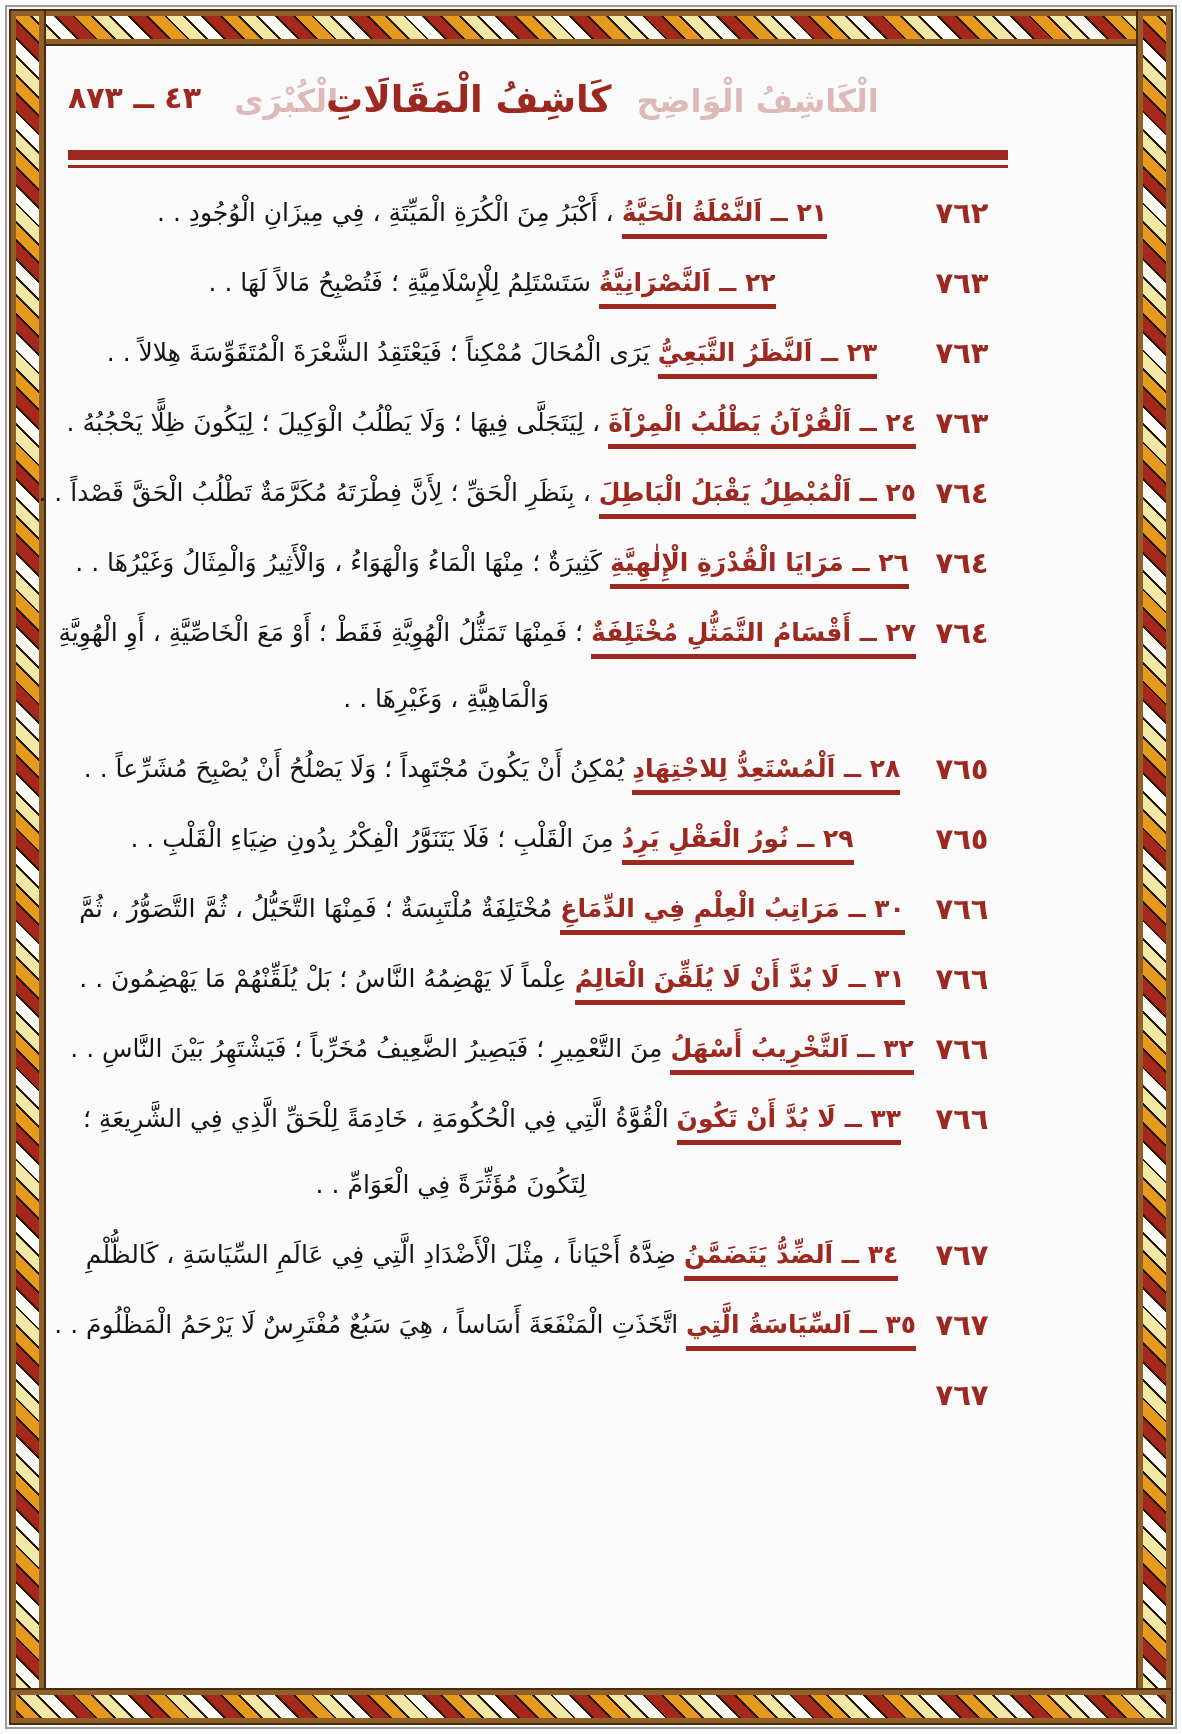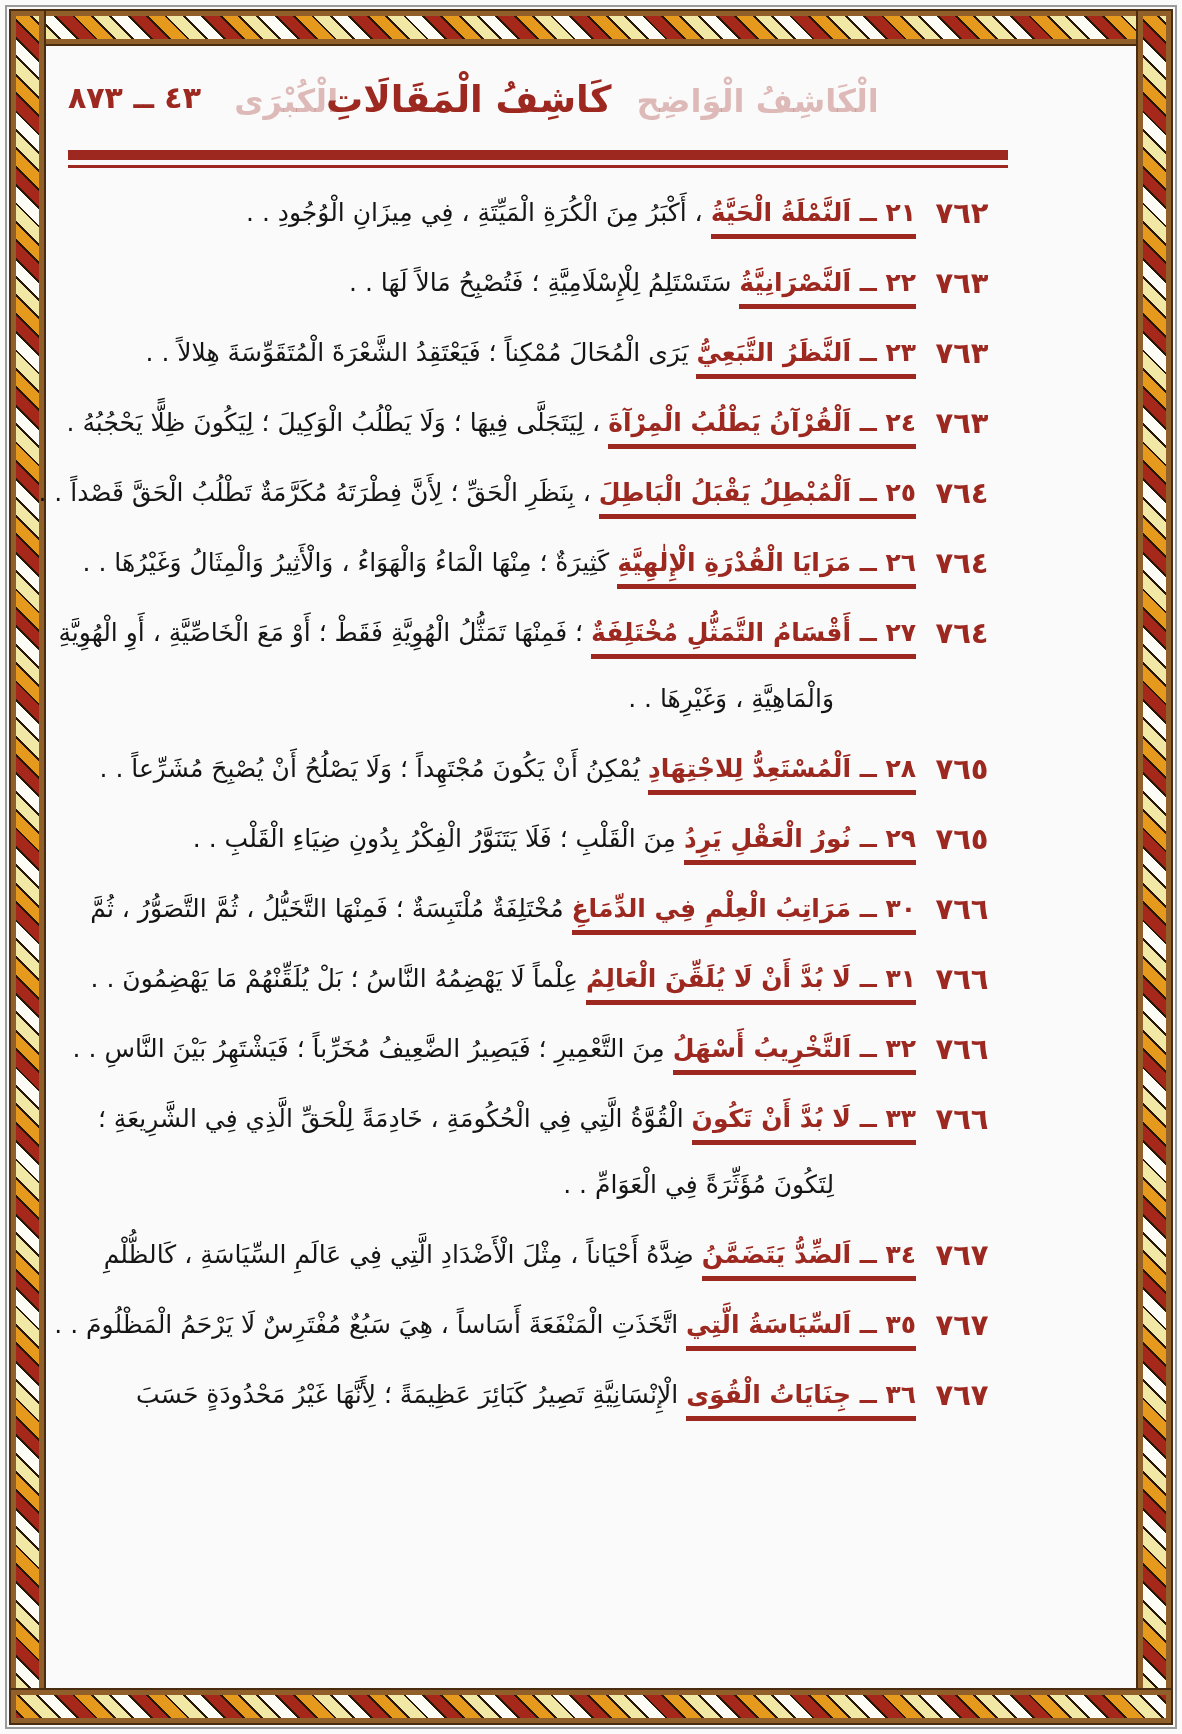--- a/index.html
+++ b/index.html
@@ -63,21 +63,21 @@
   .rule-thin{height:3px;background:var(--red);margin-top:5px;}
 
   .items{margin-top:12px;}
   .item{display:flex;margin-bottom:4px;}
   .pnum{
     flex:0 0 92px;
     font-size:29px;font-weight:bold;color:var(--red);
     line-height:66px;text-align:center;
   }
   .itext{flex:1 1 auto;font-size:25px;text-align:right;color:var(--ink);}
-  .line{height:66px;line-height:66px;white-space:nowrap;}
+  .line{height:66px;line-height:66px;white-space:nowrap;text-align:center;}
   .line.cont{padding-right:82px;}
   .rphrase{
     color:var(--red);font-weight:bold;
     border-bottom:5px solid var(--red);
     padding-bottom:7px;
   }
   .btext{color:var(--ink);}
 </style>
 </head>
 <body>
@@ -249,21 +249,18 @@
       <div class="line">
         <span class="rphrase">٣٥ ــ اَلسِّيَاسَةُ الَّتِي</span><span class="btext"> اتَّخَذَتِ الْمَنْفَعَةَ أَسَاساً ، هِيَ سَبُعٌ مُفْتَرِسٌ لَا يَرْحَمُ الْمَظْلُومَ . .</span>
       </div>
 
     </div>
   </div>
 
   <div class="item">
     <div class="pnum">٧٦٧</div>
     <div class="itext">
-      <div class="line">
-        <span class="rphrase">٣٦ ــ جِنَايَاتُ الْقُوَى</span><span class="btext"> الْإِنْسَانِيَّةِ تَصِيرُ كَبَائِرَ عَظِيمَةً ؛ لِأَنَّهَا غَيْرُ مَحْدُودَةٍ حَسَبَ</span>
-      </div>
     </div>
   </div>
 </div>
 
   </div>
 </div>
 
 </body></html>

